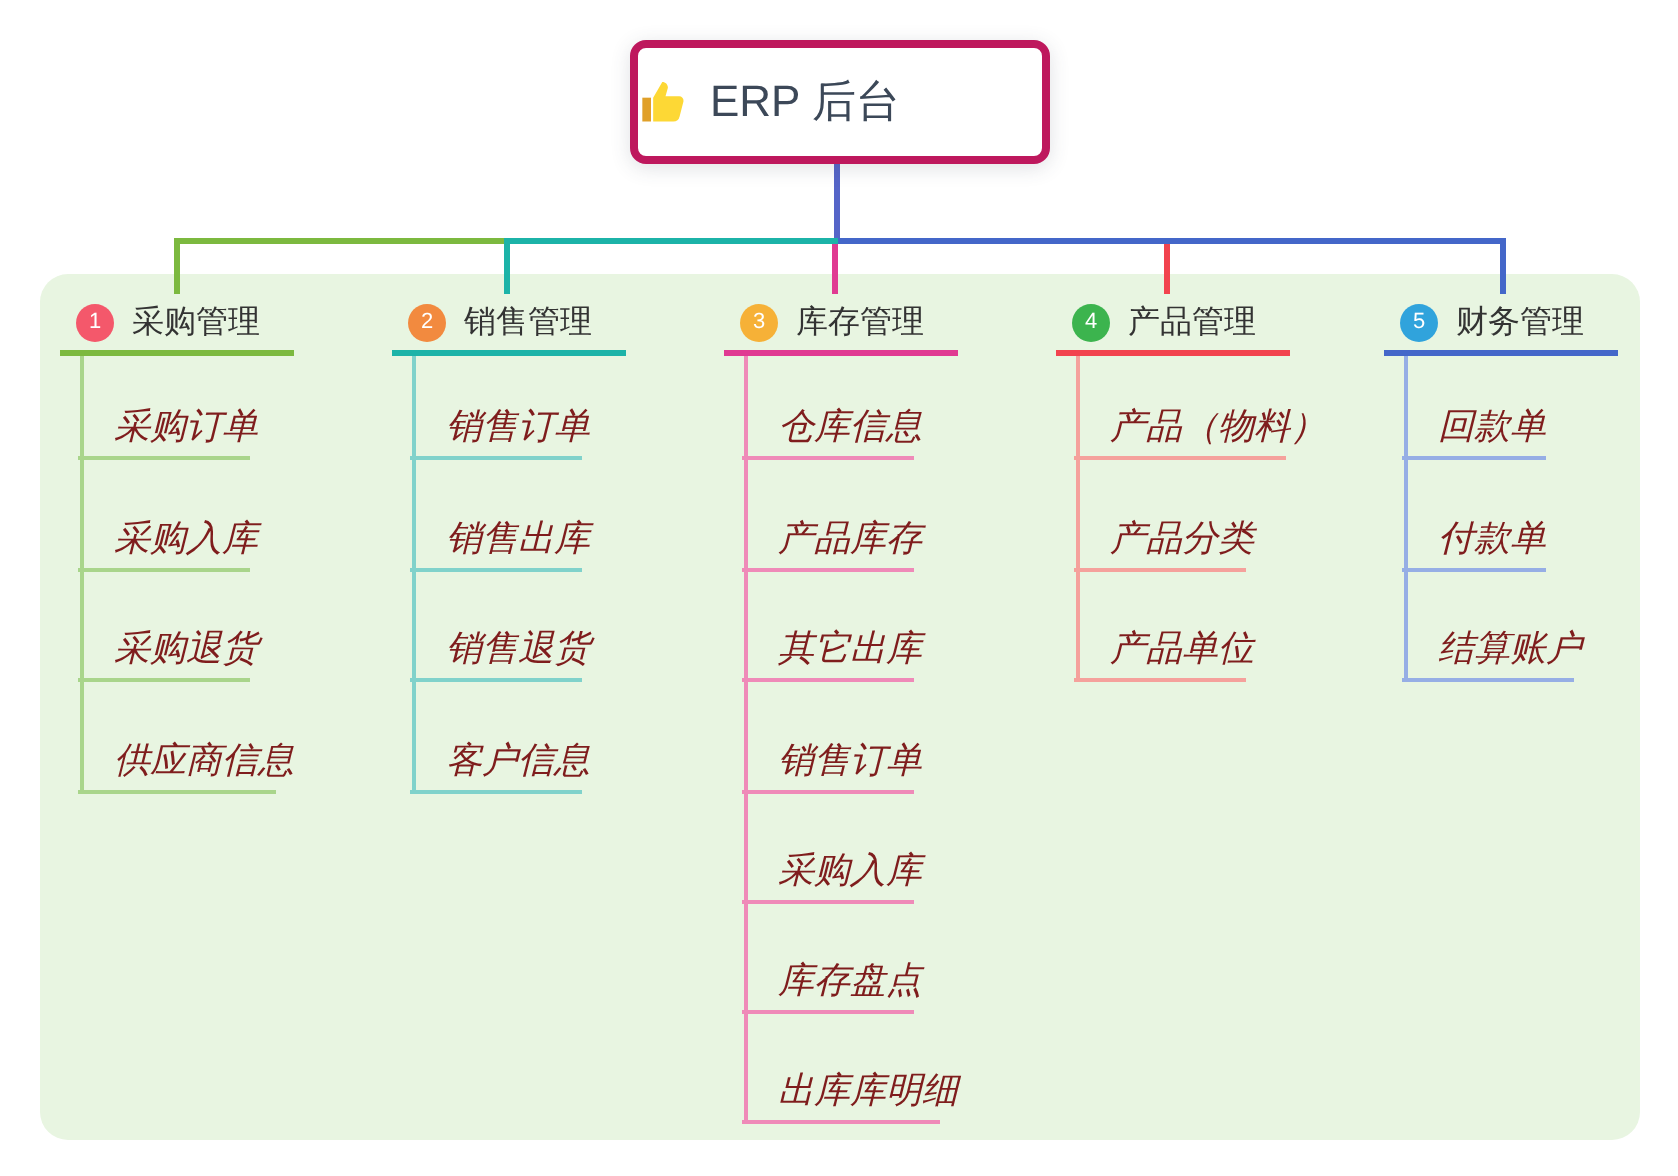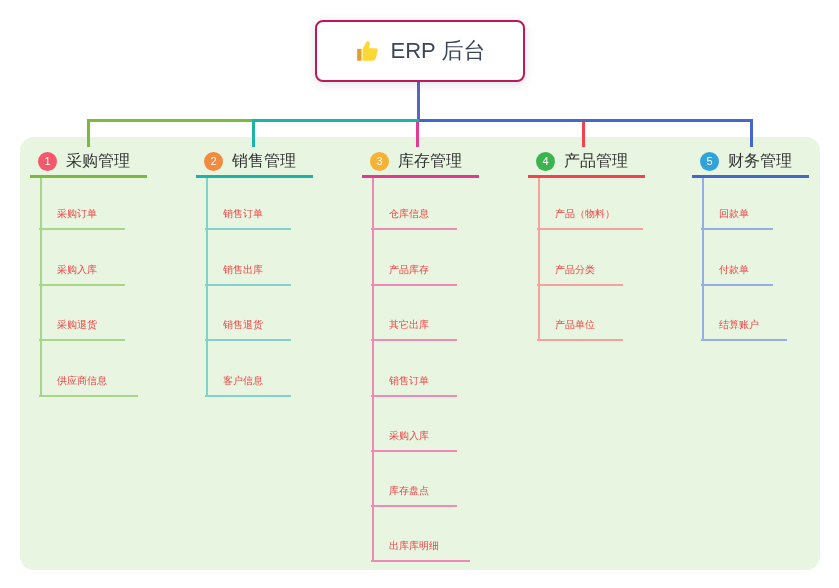--- a/index.html
+++ b/index.html
@@ -4,36 +4,36 @@
 <style>
   html,body{margin:0;padding:0;background:#ffffff;}
   #canvas{
     position:relative;width:839px;height:588px;overflow:hidden;background:#ffffff;
     font-family:"Liberation Sans","DejaVu Sans",sans-serif;
   }
   .panel{position:absolute;left:20px;top:137px;width:800px;height:433px;border-radius:14px;}
   .line{position:absolute;}
   .root-card{
     position:absolute;left:315px;top:20px;width:210px;height:62px;
-    background:#ffffff;border:2px solid #be185d;border-radius:8px;
+    background:#ffffff;border:4px solid #be185d;border-radius:8px;
     box-shadow:0 2px 10px rgba(60,70,90,0.16);
-    display:flex;align-items:center;justify-content:center;gap:10px;
+    display:flex;align-items:center;gap:10px;
     font-size:22px;color:#3c4858;box-sizing:border-box;
   }
   .branch-header{
     position:absolute;height:22px;display:flex;align-items:center;gap:9px;
     font-size:16px;color:#333333;white-space:nowrap;
   }
   .badge{
     width:19px;height:19px;border-radius:50%;color:#ffffff;font-size:11px;
     display:flex;align-items:center;justify-content:center;flex:0 0 auto;
   }
   .h-underline{position:absolute;height:3px;width:117px;}
   .trunk{position:absolute;width:2px;}
-  .child-label{position:absolute;font-size:10px;color:#ef4444;white-space:nowrap;line-height:17px;}
+  .child-label{position:absolute;font-size:18px;color:#7f1d1d;white-space:nowrap;line-height:17px;font-style:italic;}
   .child-line{position:absolute;height:2px;}
 </style>
 </head>
 <body>
 
 <div id="canvas">
 
   <div class="panel" style="background-color: rgb(232, 245, 225);"></div>
 
   <div class="line" style="left: 417px; top: 82px; width: 3px; height: 40px; background-color: rgb(85, 101, 200);"></div>

